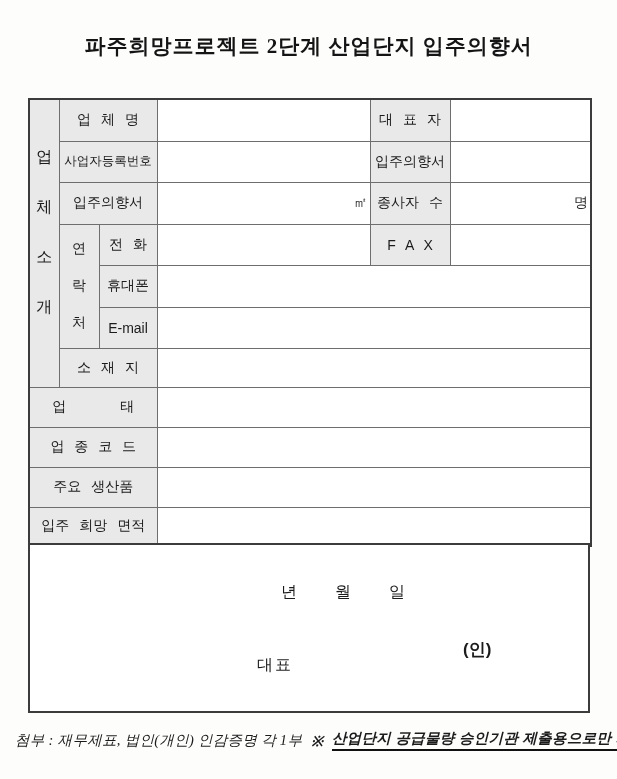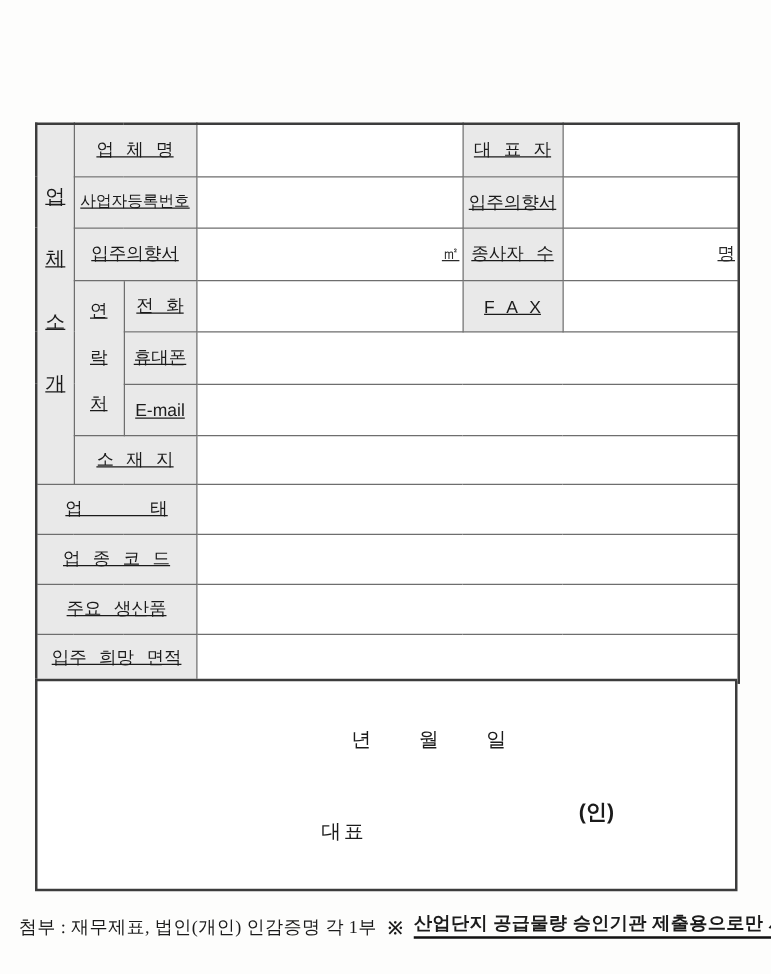--- a/index.html
+++ b/index.html
@@ -16,21 +16,21 @@
     font-weight:bold; font-size:21px; letter-spacing:1px; color:#141414;
   }
 
   table.form {
     position:absolute; left:28px; top:98px; width:562px;
     border-collapse:collapse; table-layout:fixed;
     border:2px solid #3c3c3c;
   }
   table.form td {
     border:1px solid #6e6e6e; padding:0 2px; font-size:14px;
-    overflow:hidden; vertical-align:middle;text-decoration:underline;
+    overflow:hidden; vertical-align:middle;
   }
   td.label {
     background:#e9e9e9; text-align:center; word-spacing:6px;
     color:#1b1b1b;
   }
   td.label.sm { font-size:12.5px; word-spacing:0;margin-left:40px; }
   td.label.wide { word-spacing:50px; }
   td.value { background:#ffffff; }
   td.vcell { background:#e9e9e9; }
 
@@ -52,34 +52,35 @@
   .sig-date {
     position:absolute; top:37px; left:0; width:100%;
     display:flex; justify-content:center; gap:38px;
     transform:translateX(34px); font-size:16px; color:#1b1b1b;
   }
   .sig-rep { position:absolute; top:110px; left:227px; font-size:16px; letter-spacing:2px; }
   .sig-seal { position:absolute; top:93px; left:433px; font-size:17px; font-weight:bold; font-family:"Liberation Sans", sans-serif; }
 
   .footer {
     position:absolute; left:15px; top:729px; width:596px;
-    display:flex; align-items:flex-end; gap:9px; white-space:nowrap;
+    display:flex; align-items:center; gap:9px; white-space:nowrap;font-style:italic;
   }
   .footer .att { font-family:"Liberation Serif", serif; font-size:14.5px; letter-spacing:0.3px; }
   .footer .mark { font-weight:bold; font-size:14px; }
   .footer .notice {
     font-weight:bold; font-size:14.5px; letter-spacing:0.3px;
     border-bottom:2px solid #111; padding-bottom:1px;
   }
 </style>
 </head>
 <body>
 
 <div class="sheet">
 
+  <div class="title">파주희망프로젝트 2단계 산업단지 입주의향서</div>
 
   <table class="form">
     <colgroup>
       <col style="width:30px">
         <col style="width:40px">
         <col style="width:58px">
       <col style="width:213px">
         <col style="width:80px">
         <col style="width:141px">
     </colgroup>

